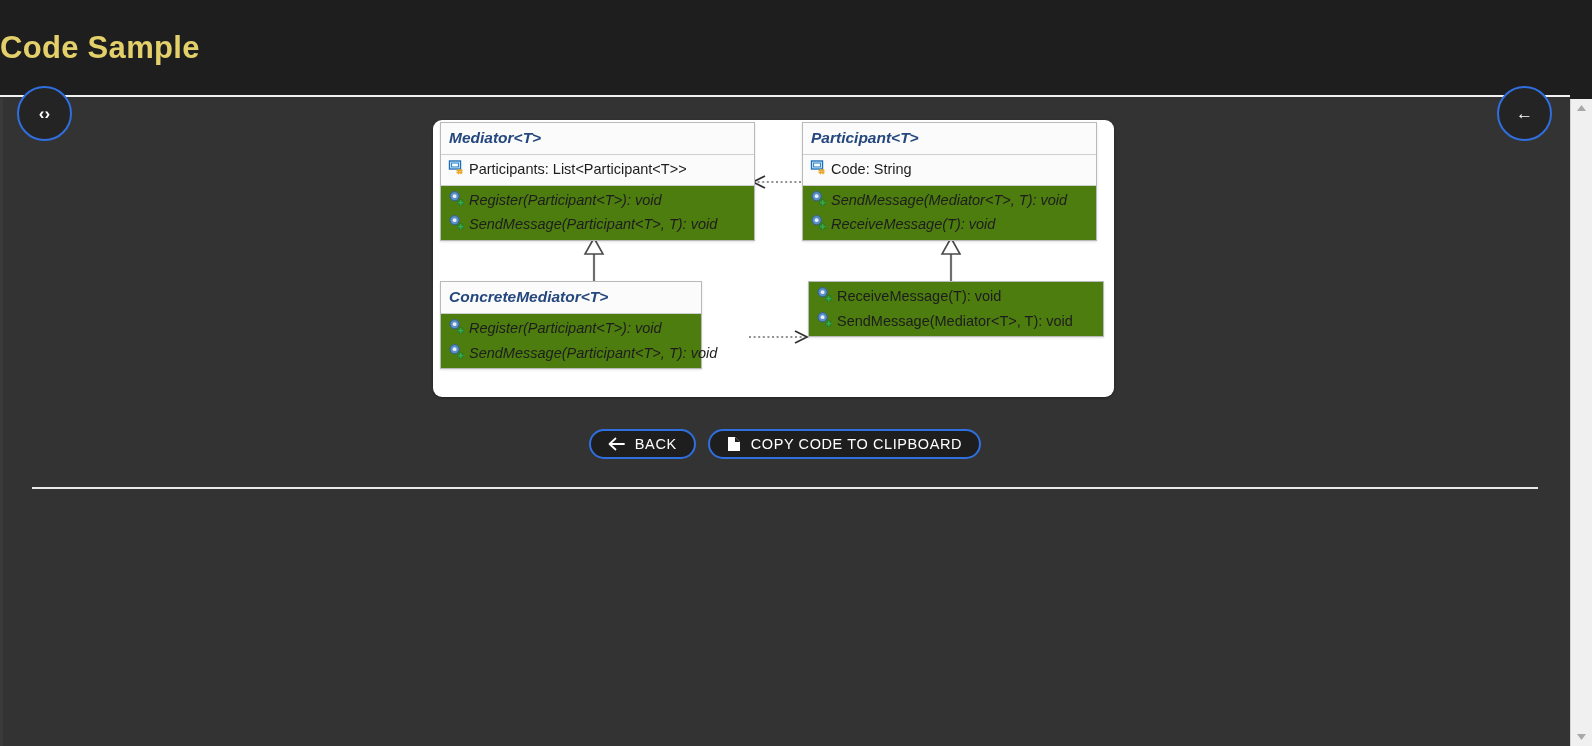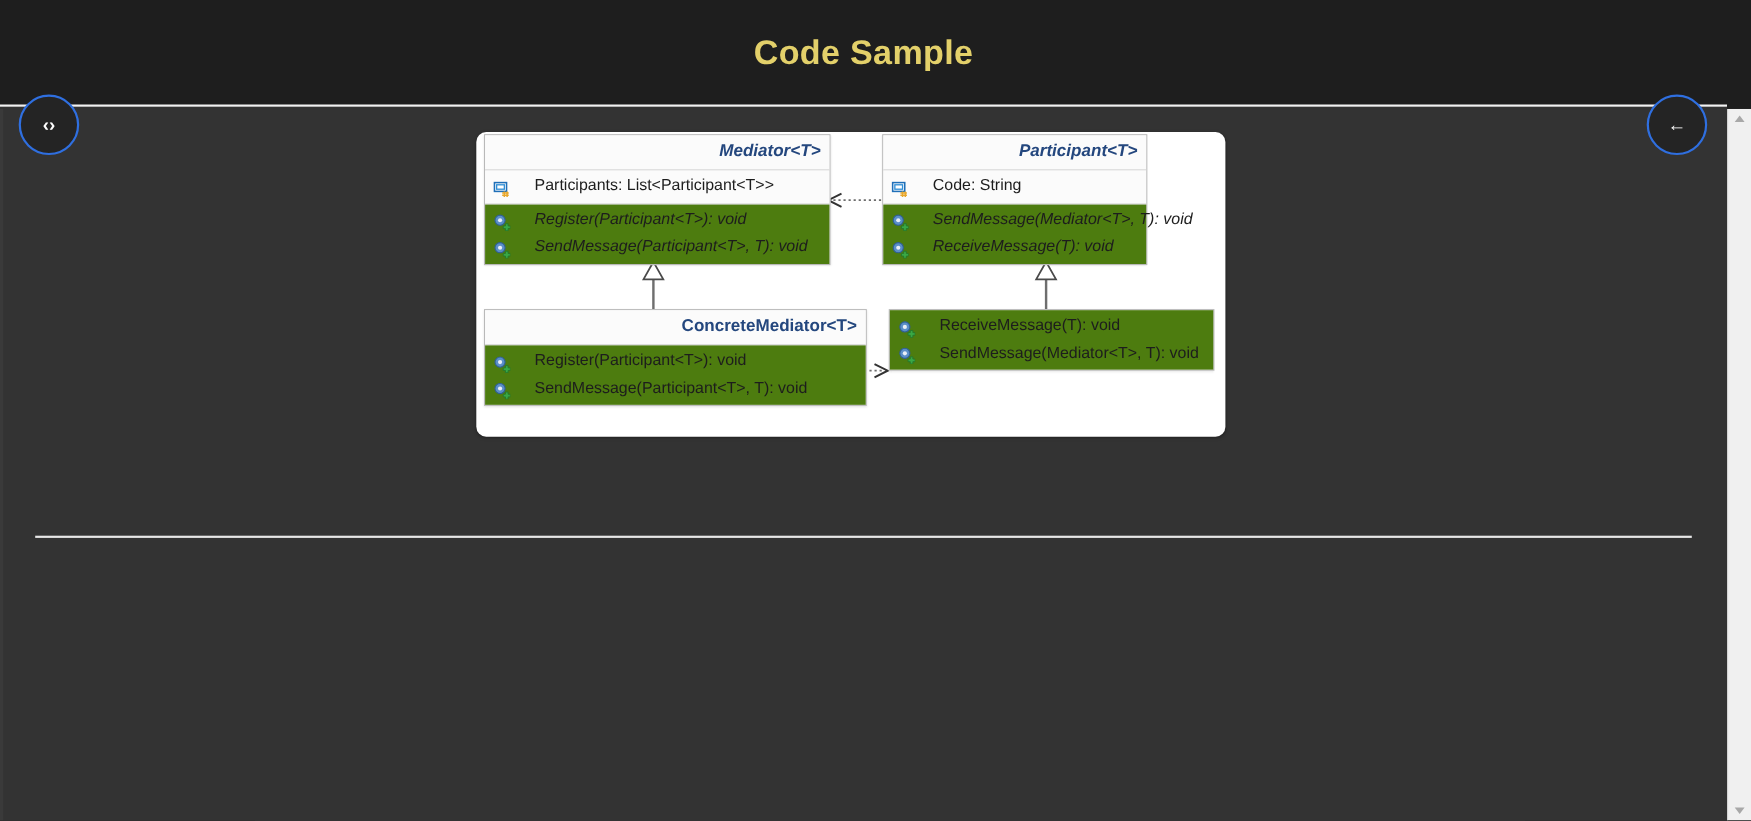--- a/index.html
+++ b/index.html
@@ -21,21 +21,20 @@
   
   #header {
     position: absolute;
     top: 0; left: 0;
     width: 1570px;
     height: 97px;
     background: #1e1e1e;
     border-bottom: 2px solid #f2f2f2;
     display: flex;
     align-items: center;
-    justify-content: center;
   }
   #page-title {
     color: #e3d06a;
     font-size: 31px;
     font-weight: bold;
     letter-spacing: 0.3px;
     font-family: "Liberation Sans", sans-serif;
   }
 
   
@@ -87,40 +86,40 @@
   
   .uml-box {
     position: absolute;
     background: #f3f3f3;
     border: 1px solid #b9b9b9;
     box-shadow: 0 1px 2px rgba(0,0,0,0.12);
   }
   .uml-header {
     background: #fbfbfb;
     border-bottom: 1px solid #cfcfcf;
-    text-align: right;
+    text-align: left;
     color: #24477e;
     font-weight: bold;
     font-size: 15.5px;
     padding: 6px 8px 7px 8px;
     white-space: nowrap;
   }
   .uml-header.iface { font-style: italic; }
   .uml-section {
     padding: 2px 0 3px 0;
     background: #4d7c0f;
   }
   .uml-section.attrs {
     background: #fbfbfb;
     border-bottom: 1px solid #cfcfcf;
   }
   .uml-row {
     display: flex;
-    align-items: flex-end;
-    gap: 22px;
+    align-items: flex-start;
+    gap: 5px;
     padding: 2px 6px 2px 7px;
     font-size: 14.5px;
     color: #1d1d1d;
     white-space: nowrap;
     line-height: 1.42;
   }
   .uml-row.italic .row-text { font-style: italic; }
   .row-text { font-family: "Liberation Sans", sans-serif; }
 
   
@@ -273,21 +272,21 @@
                 <circle cx="6.6" cy="6.2" r="4.6" fill="#5b8fc9" stroke="#2f5f96" stroke-width="1"></circle>
                 <circle cx="6.6" cy="6.2" r="1.9" fill="#e9eff7"></circle>
                 <path d="M9.5 11.4h2v-2h2.4v2h2v2.4h-2v2H11.5v-2h-2z" fill="#39a845" stroke="#24762c" stroke-width="0.8"></path>
               </svg>
             </span>
             <span class="row-text">SendMessage(Participant&lt;T&gt;, T): void</span>
           </div>
         </div>
       </div>
 
-      <div class="uml-box" style="left:369px; top:2px; width:241px;">
+      <div class="uml-box" style="left:369px; top:2px; width:295px;">
         <div class="uml-header iface">Participant&lt;T&gt;</div>
         <div class="uml-section attrs">
           <div class="uml-row">
             <span class="mi">
               <svg width="16" height="16" viewBox="0 0 16 16">
                 <rect x="1.5" y="2" width="11" height="8" fill="#ffffff" stroke="#1f6fb8" stroke-width="1.4"></rect>
                 <rect x="3.5" y="4" width="7" height="4" fill="none" stroke="#2f8ed6" stroke-width="1.2"></rect>
                 <path d="M8.5 11.5h6M8.5 13.5h6M10.5 10v5.2M13 10v5.2" stroke="#e8a72b" stroke-width="1.4" fill="none"></path>
               </svg>
             </span>
@@ -311,21 +310,21 @@
                 <circle cx="6.6" cy="6.2" r="4.6" fill="#5b8fc9" stroke="#2f5f96" stroke-width="1"></circle>
                 <circle cx="6.6" cy="6.2" r="1.9" fill="#e9eff7"></circle>
                 <path d="M9.5 11.4h2v-2h2.4v2h2v2.4h-2v2H11.5v-2h-2z" fill="#39a845" stroke="#24762c" stroke-width="0.8"></path>
               </svg>
             </span>
             <span class="row-text">ReceiveMessage(T): void</span>
           </div>
         </div>
       </div>
 
-      <div class="uml-box" style="left:7px; top:161px; width:348px;">
+      <div class="uml-box" style="left:7px; top:161px; width:262px;font-style:italic;">
         <div class="uml-header">ConcreteMediator&lt;T&gt;</div>
         <div class="uml-section">
           <div class="uml-row">
             <span class="mi">
               <svg width="16" height="16" viewBox="0 0 16 16">
                 <circle cx="6.6" cy="6.2" r="4.6" fill="#5b8fc9" stroke="#2f5f96" stroke-width="1"></circle>
                 <circle cx="6.6" cy="6.2" r="1.9" fill="#e9eff7"></circle>
                 <path d="M9.5 11.4h2v-2h2.4v2h2v2.4h-2v2H11.5v-2h-2z" fill="#39a845" stroke="#24762c" stroke-width="0.8"></path>
               </svg>
             </span>
@@ -364,20 +363,40 @@
                 <path d="M9.5 11.4h2v-2h2.4v2h2v2.4h-2v2H11.5v-2h-2z" fill="#39a845" stroke="#24762c" stroke-width="0.8"></path>
               </svg>
             </span>
             <span class="row-text">SendMessage(Mediator&lt;T&gt;, T): void</span>
           </div>
         </div>
       </div>
 
     </div>
 
+    <div id="actions">
+      <div class="pill-btn">
+        <span class="btn-ico">
+          <svg width="17" height="14" viewBox="0 0 17 14">
+            <path d="M16 7H2M7.5 1.5L1.5 7l6 5.5" fill="none" stroke="#ffffff" stroke-width="1.8" stroke-linecap="round" stroke-linejoin="round"></path>
+          </svg>
+        </span>
+        <span>BACK</span>
+      </div>
+
+      <div class="pill-btn">
+        <span class="btn-ico">
+          <svg width="14" height="16" viewBox="0 0 14 16">
+            <path d="M1 1h7l5 5v9H1z" fill="#ffffff"></path>
+            <path d="M8 1v5h5" fill="#1e1e1e"></path>
+          </svg>
+        </span>
+        <span>COPY CODE TO CLIPBOARD</span>
+      </div>
+    </div>
 
     <div id="divider"></div>
 
   </div>
 
   <div id="left-edge-strip"></div>
 
   <div id="top-right-corner"></div>
   <div id="scrollbar">
     <div class="sb-arrow" id="sb-up">

